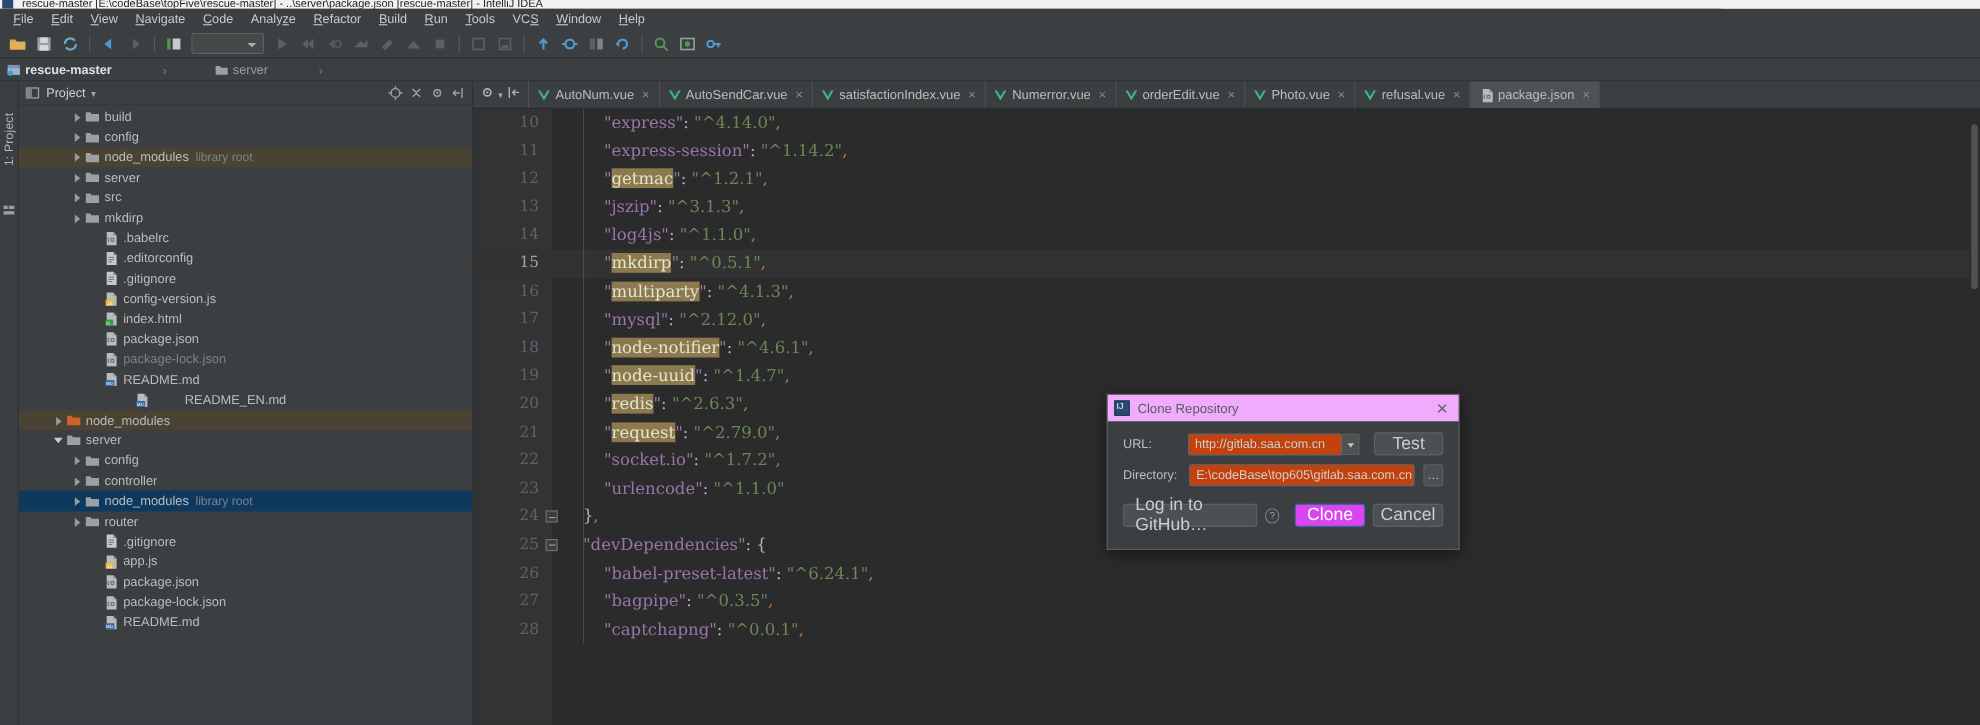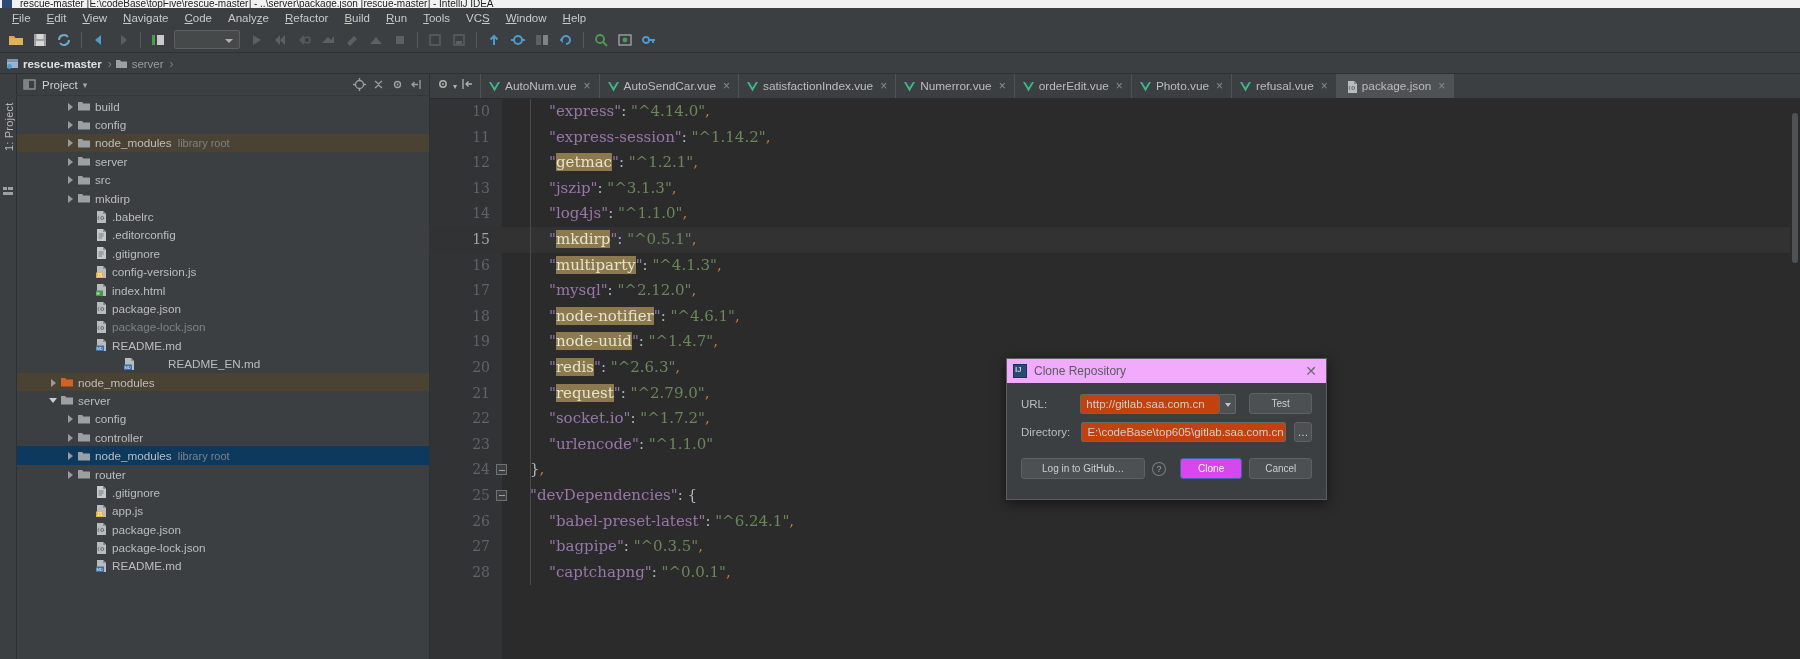--- a/index.html
+++ b/index.html
@@ -47,21 +47,21 @@
   .runcombo:after{
     content:''; position:absolute; right:6px; top:8px;
     border-left:4px solid transparent; border-right:4px solid transparent;
     border-top:4px solid #b0b0b0;
   }
 
   
   .breadcrumb {
     position:absolute; left:0; top:54px; width:1800px; height:20px;
     background:#3c3f41; display:flex; align-items:center; font-size:11.5px;
-    padding-left:6px; border-bottom:1px solid #2e3133;
+    padding-left:6px; border-bottom:1px solid #2e3133;gap:40px;
   }
   .crumb { display:flex; align-items:center; gap:4px; padding-right:3px; }
   .crumb-sep { color:#7a7d7e; margin:0 3px; font-size:12px; }
   .crumb.root .crumb-label { color:#e0e0e0; font-weight:bold; }
   .crumb-label { color:#9a9d9e; }
 
   
   .vstrip {
     position:absolute; left:0; top:74px; width:17px; height:585px;
     background:#3c3f41; border-right:1px solid #2e3133;
@@ -184,21 +184,21 @@
     width:17px; height:20px; background:#4d5152; border:1px solid #646769;
     border-left:none; position:relative; border-radius:0 2px 2px 0;
   }
   .combo-arrow:after{
     content:''; position:absolute; left:5px; top:8px;
     border-left:3.5px solid transparent; border-right:3.5px solid transparent;
     border-top:4px solid #c3c3c3;
   }
   .btn {
     height:21px; border:1px solid #5e6163; background:#4c5052;
-    color:#cdcdcd; font-size:10px; border-radius:3px;
+    color:#cdcdcd; font-size:16px; border-radius:3px;
     display:flex; align-items:center; justify-content:center; padding:0 10px;
   }
   .btn.small { width:19px; height:20px; padding:0; font-size:11px; }
   .btn.test { width:66px; }
   .dlg-footer { display:flex; align-items:center; gap:7px;
                 padding:8px 14px 0 14px; }
   .dlg-footer .spacer { flex:1; }
   .btn.login { width:128px; }
   .btn.primary { background:#d946ef; border-color:#3d63a8; color:#ffffff; width:64px; }
   .btn.cancel { width:64px; }

